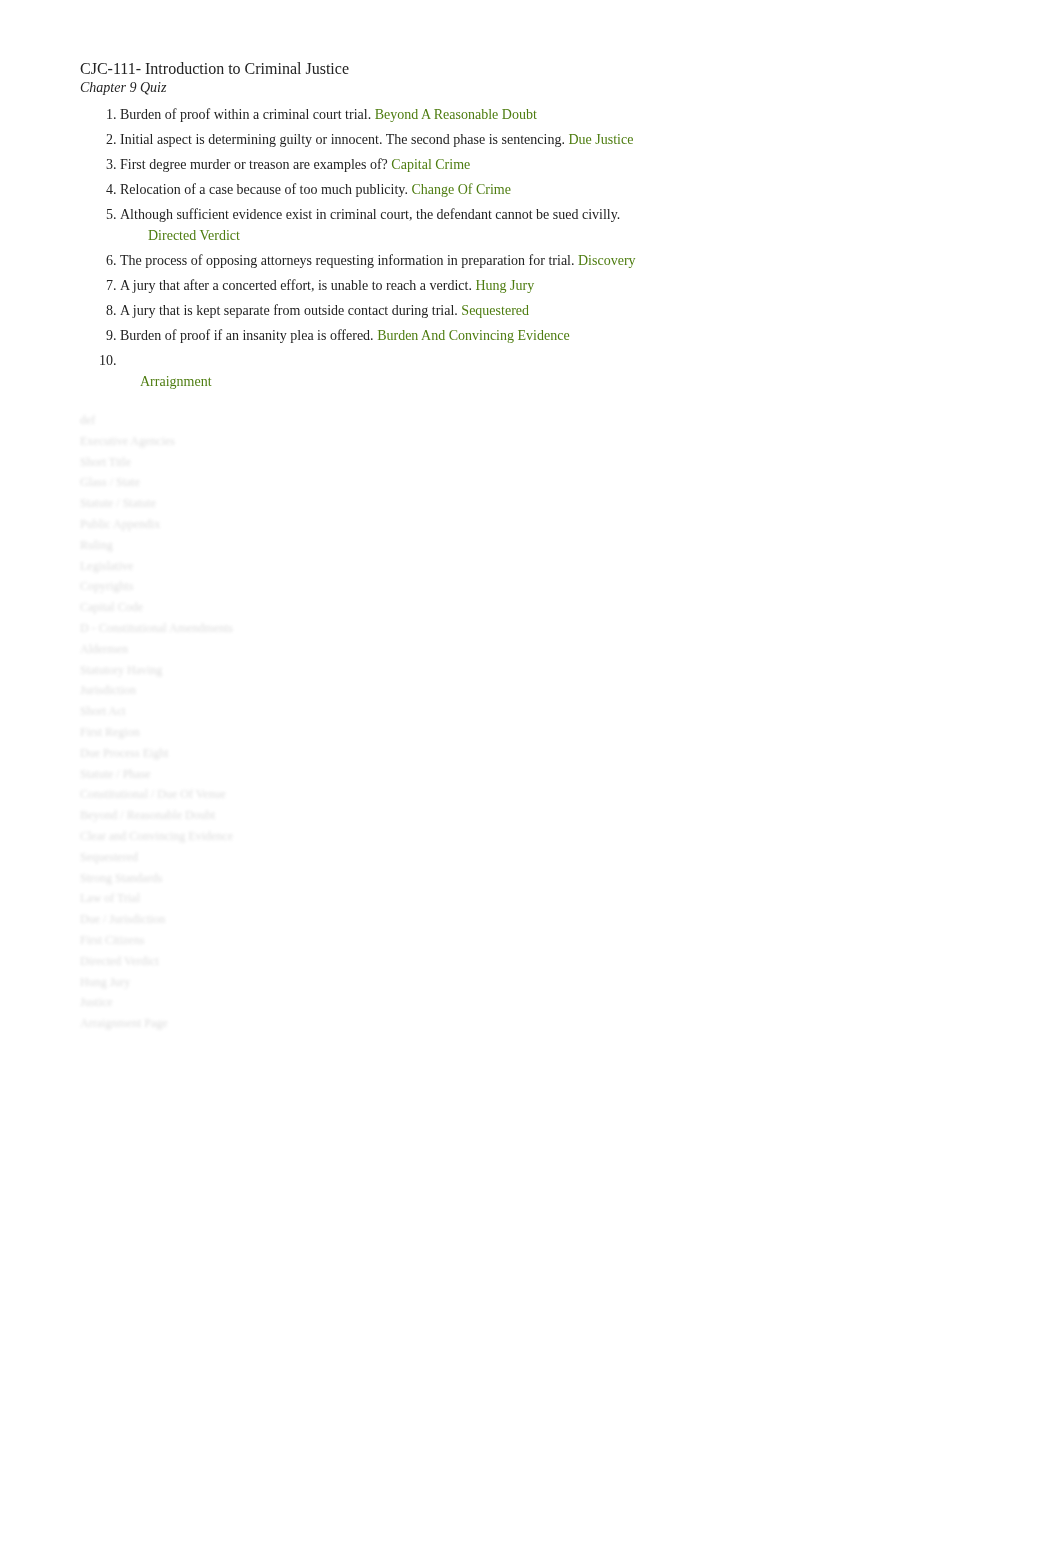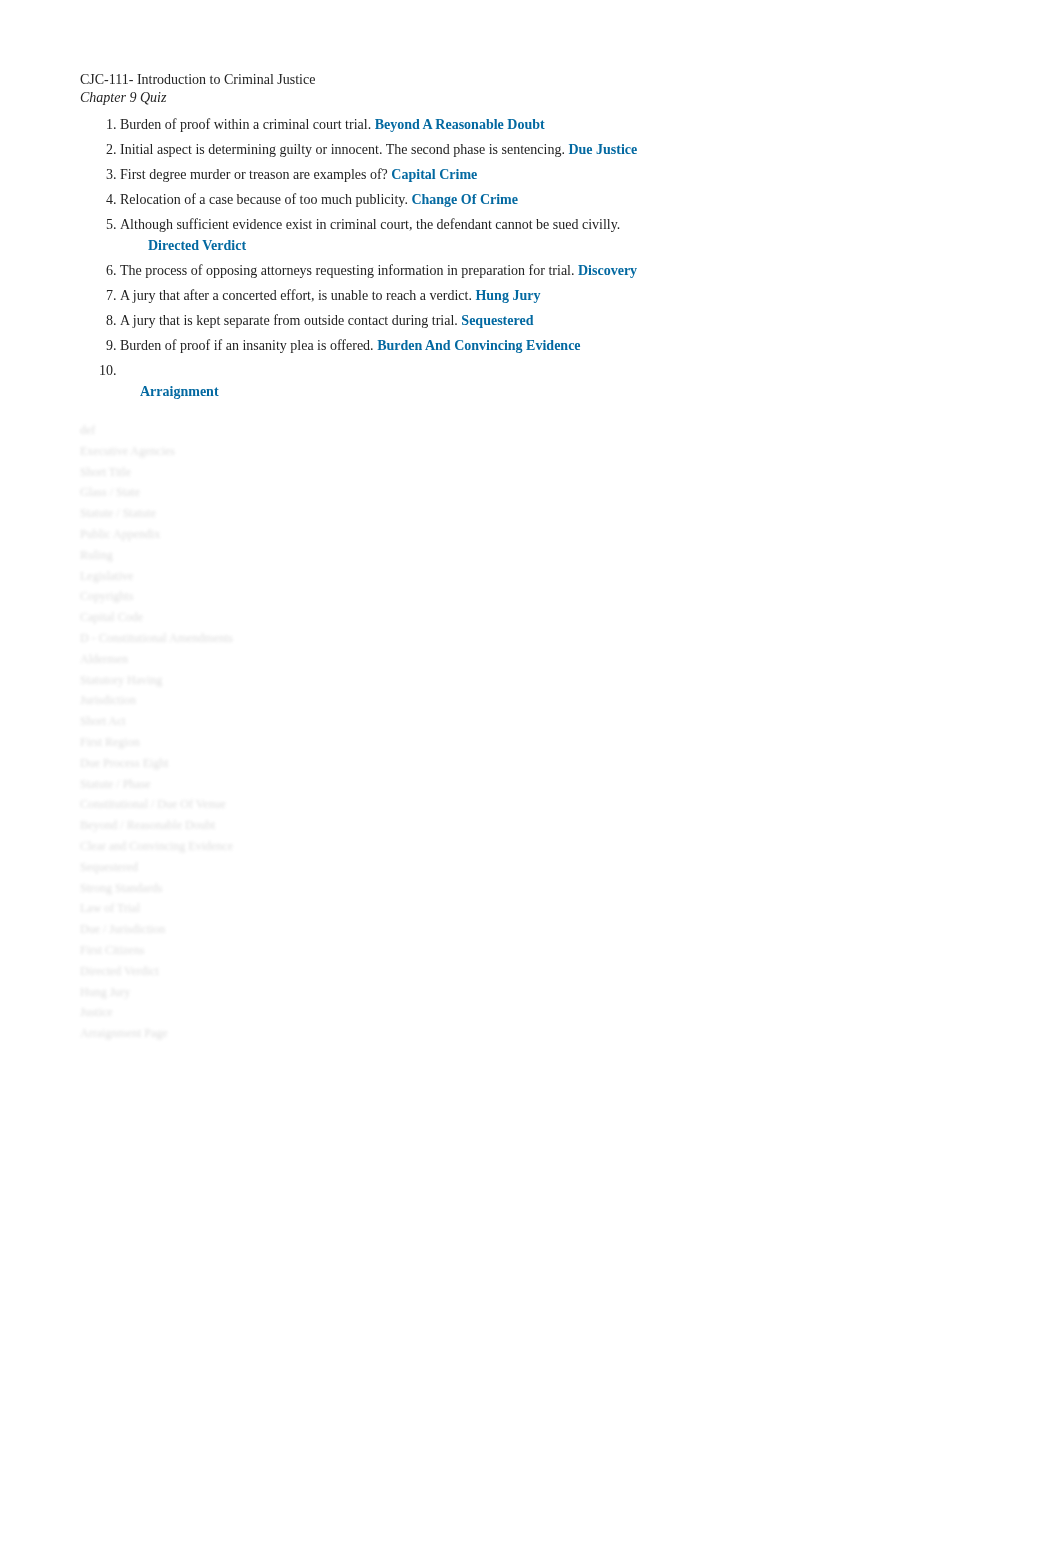--- a/index.html
+++ b/index.html
@@ -12,45 +12,44 @@
       background: #ffffff;
       font-family: "Times New Roman", Times, serif;
       font-size: 14px;
       color: #222222;
       width: 1062px;
       min-height: 1556px;
       padding: 60px 80px;
     }
 
     .page-title {
-      font-size: 14px;
+      font-size: 16px;
       margin-bottom: 2px;
-      margin-top: 12px;
     }
 
     .chapter-title {
       font-size: 14px;
       margin-bottom: 8px;
       font-style: italic;
     }
 
     .quiz-list {
       list-style: decimal;
       padding-left: 40px;
       margin-bottom: 20px;
     }
 
     .quiz-list li {
       margin-bottom: 4px;
       line-height: 1.5;
     }
 
     .answer {
-      color: #0369a1;
-      font-weight: bold;
+      color: #4d7c0f;
+      font-weight: normal;
       text-align: center;
     }
 
     .blurred-section {
       margin-top: 20px;
       opacity: 0.22;
       filter: blur(1.5px);
       user-select: none;
       pointer-events: none;
     }

